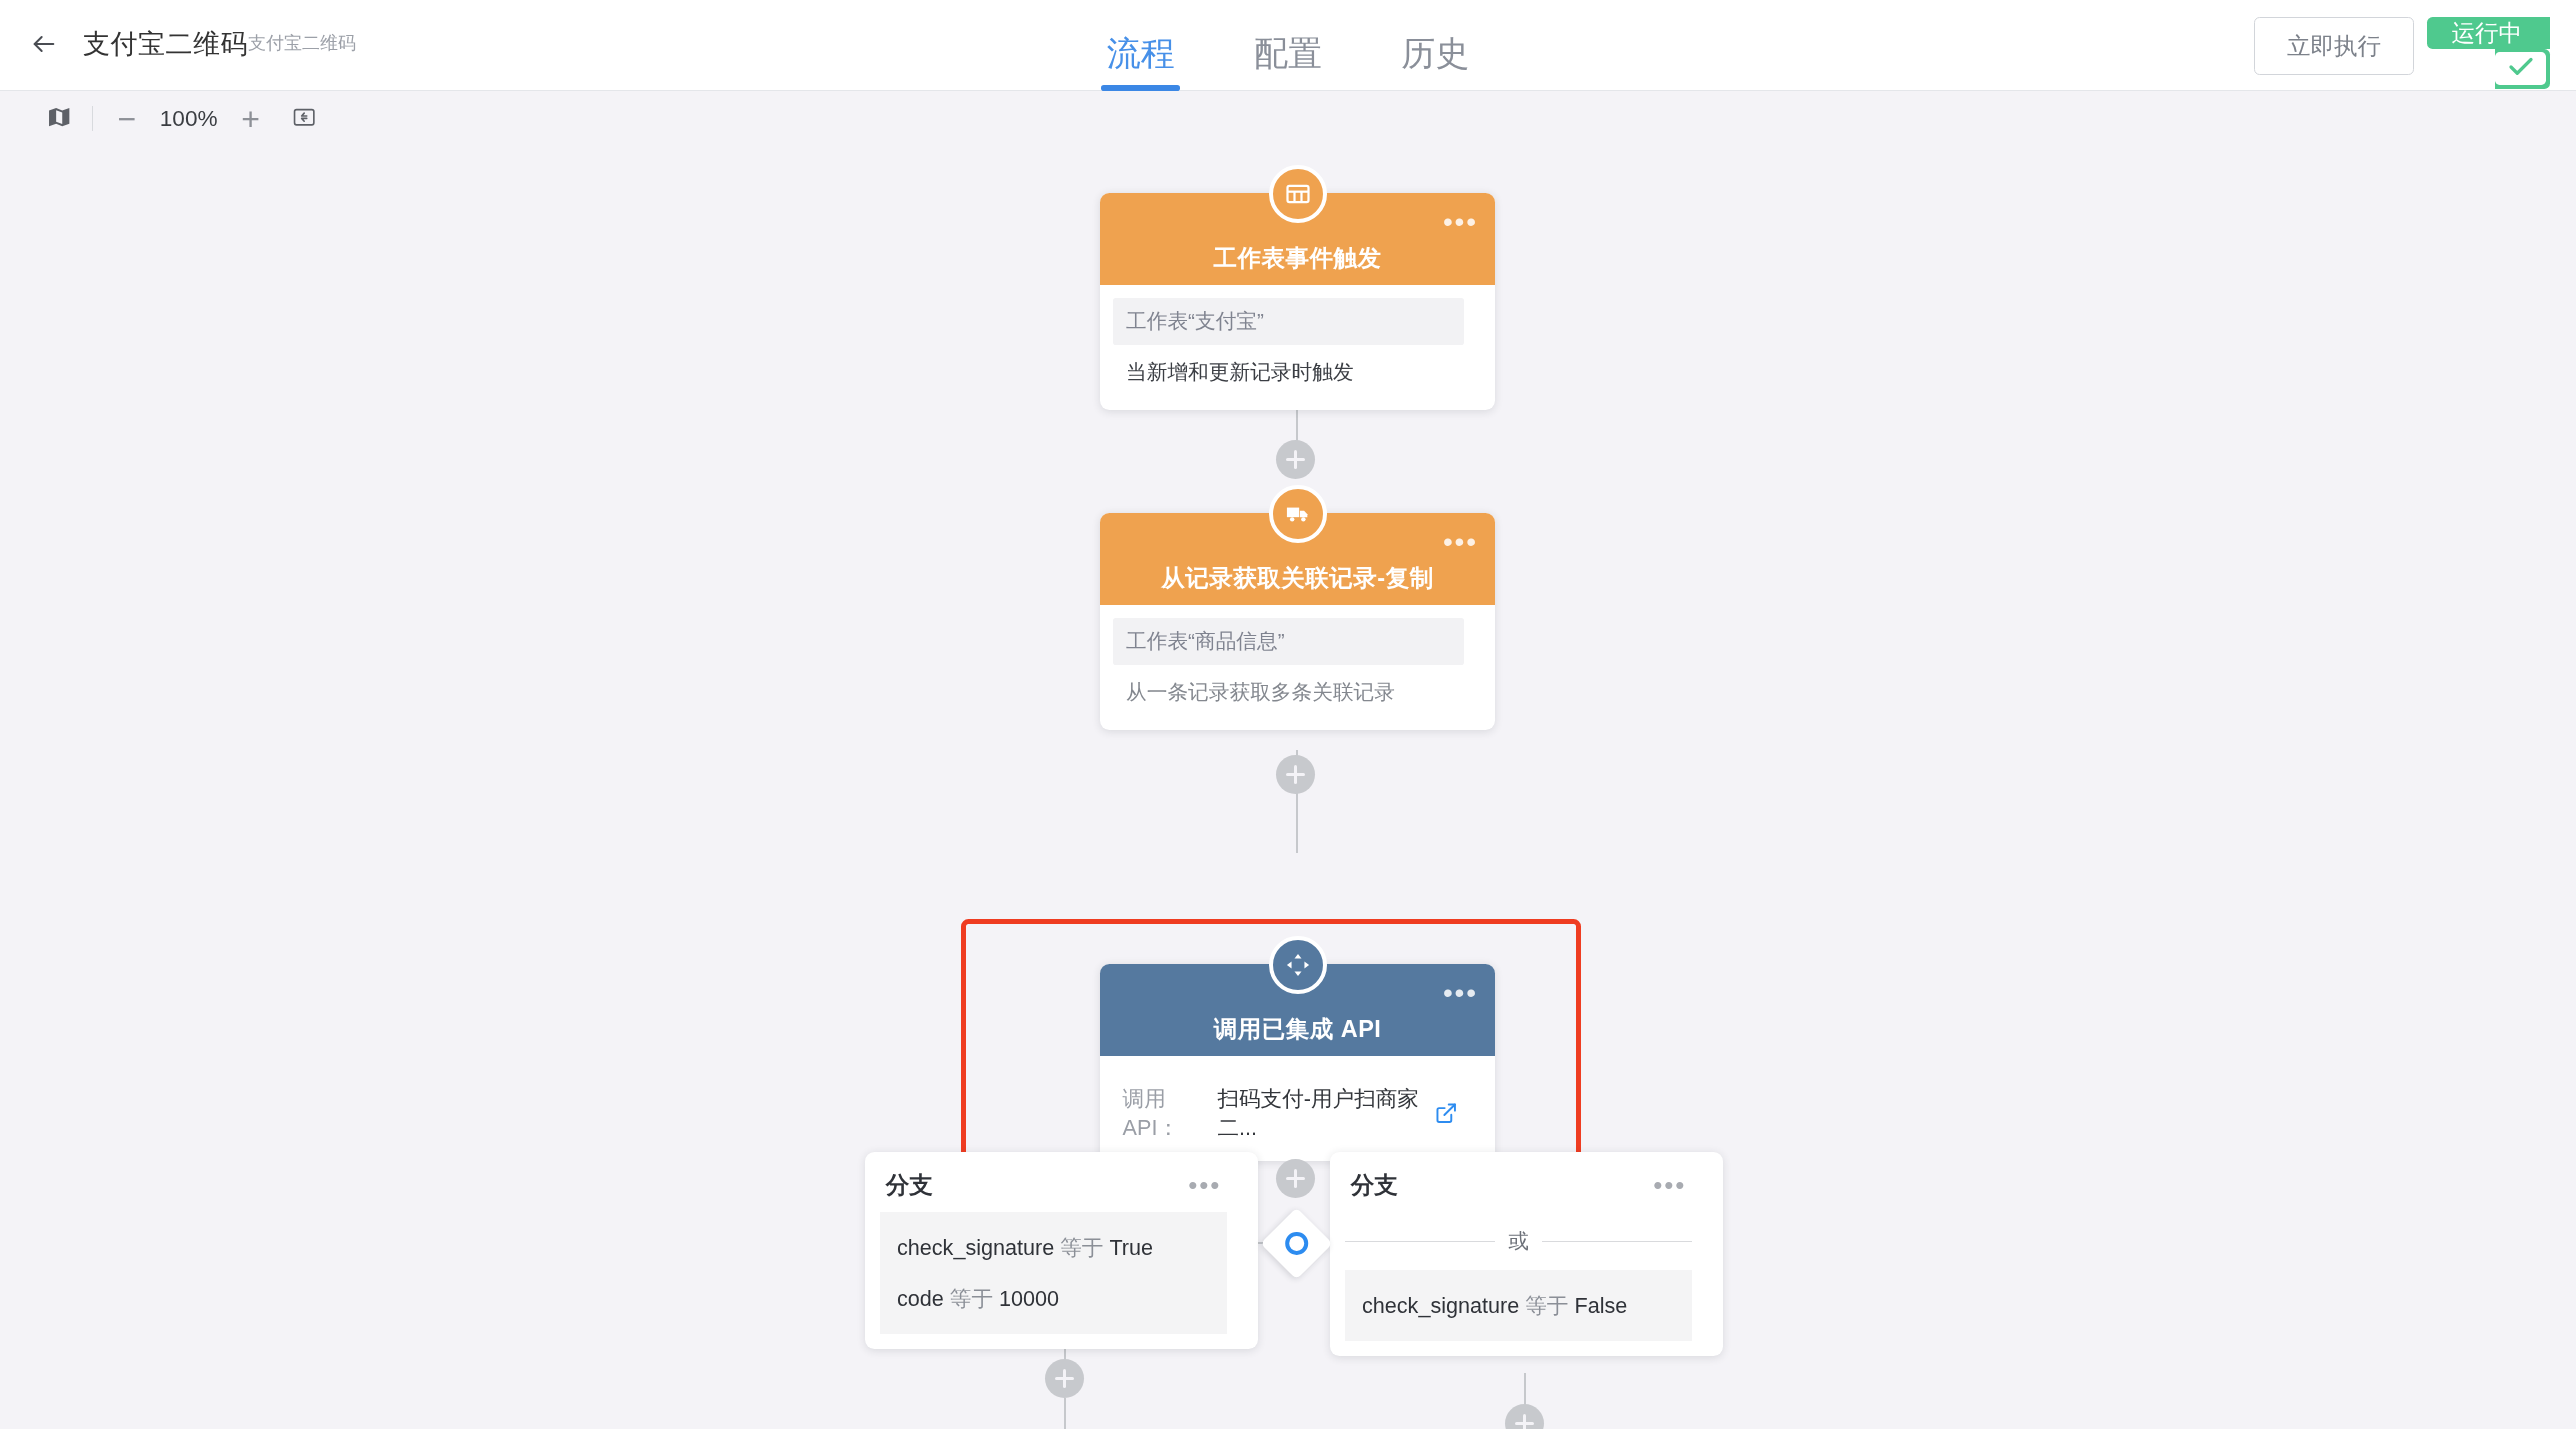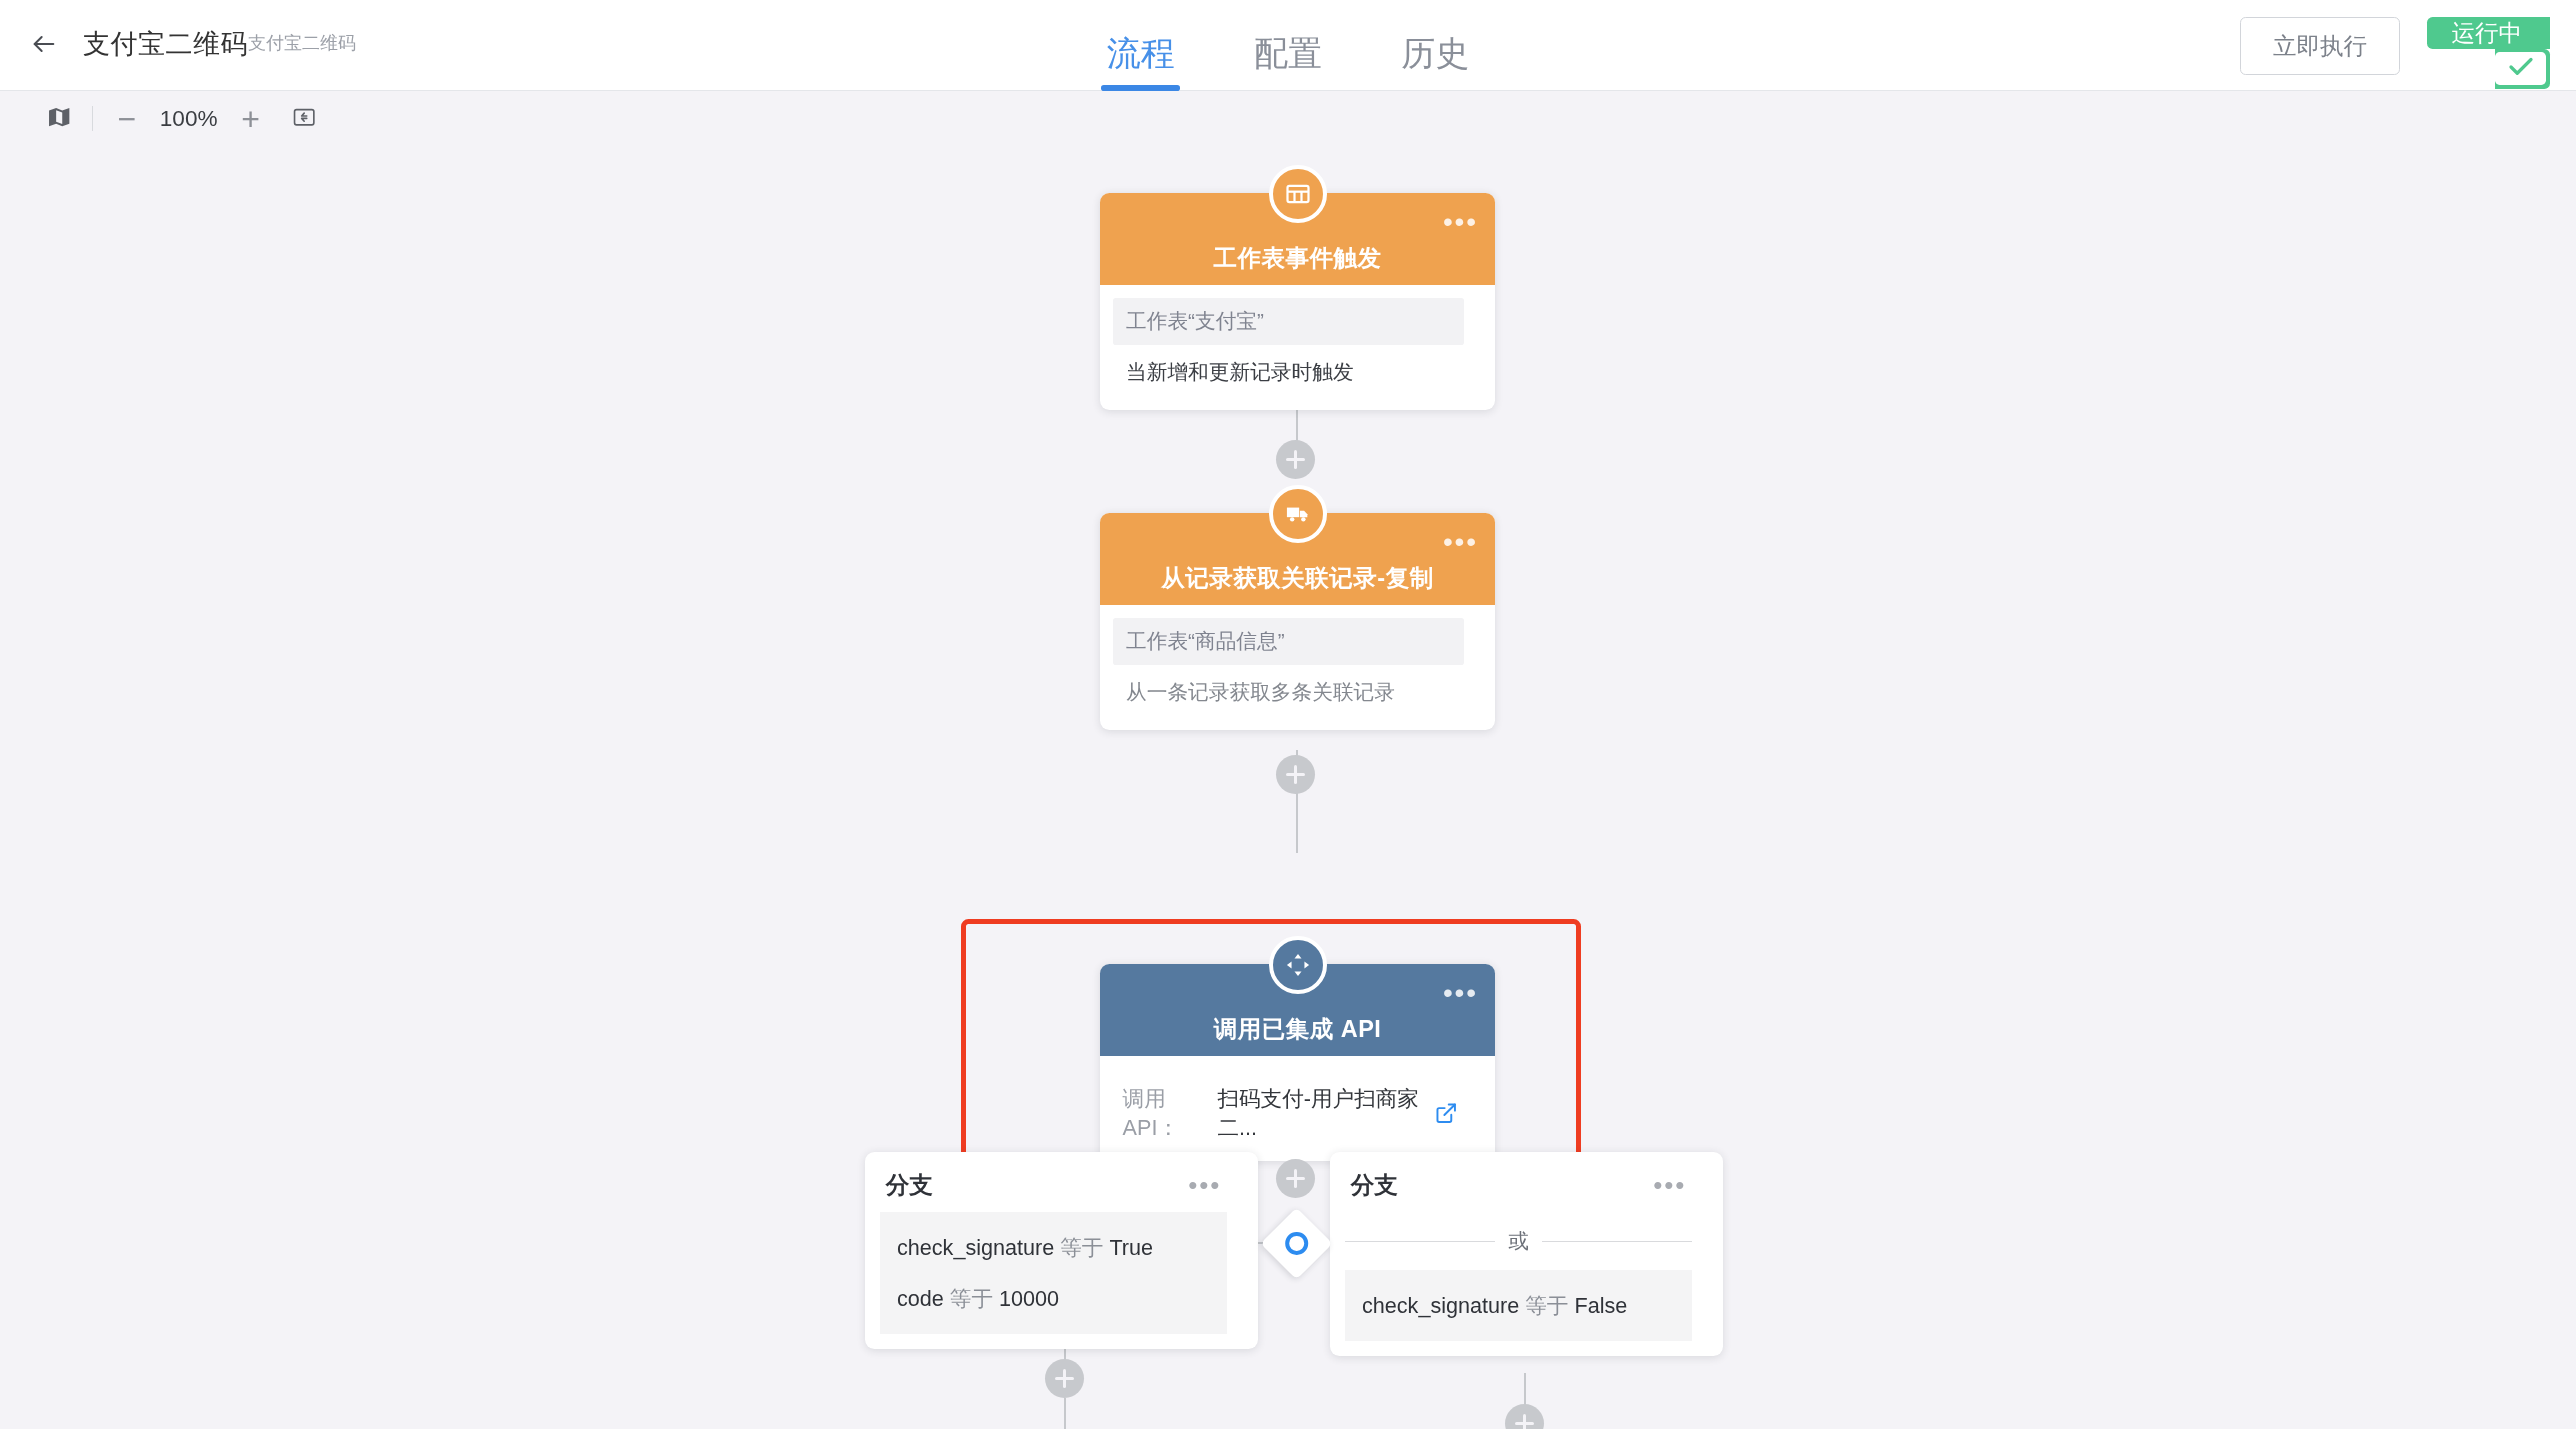--- a/index.html
+++ b/index.html
@@ -43,21 +43,21 @@
     padding: 0 5.6px 20.7px 5.6px; cursor: pointer; line-height: 1;
   }
   .tab.active { color: #4790e8; }
   .tab.active::after {
     content: ""; position: absolute; left: 0; right: 0; bottom: 0;
     height: 5.6px; background: #3b87e5; border-radius: 2.8px;
   }
 
   .header-actions {
     position: absolute; right: 26px; top: 0; height: 91px;
-    display: flex; align-items: center; gap: 27px;
+    display: flex; align-items: center; gap: 13px;
   }
   .btn-outline {
     height: 58px; padding: 0 32px; border: 0.9px solid #d2d5da;
     border-radius: 5.6px; background: #fff; color: #7c818a;
     font-size: 23.5px; display: flex; align-items: center; cursor: pointer;
   }
   .run-group { display: flex; align-items: flex-end; height: 58px; position: relative; flex-direction: column; }
   .btn-green {
     height: 58px; padding: 0 28px 0 24.4px; background: #4fc98e;
     border-radius: 5.6px 0 0 5.6px; color: #ffffff; font-size: 23.5px;

